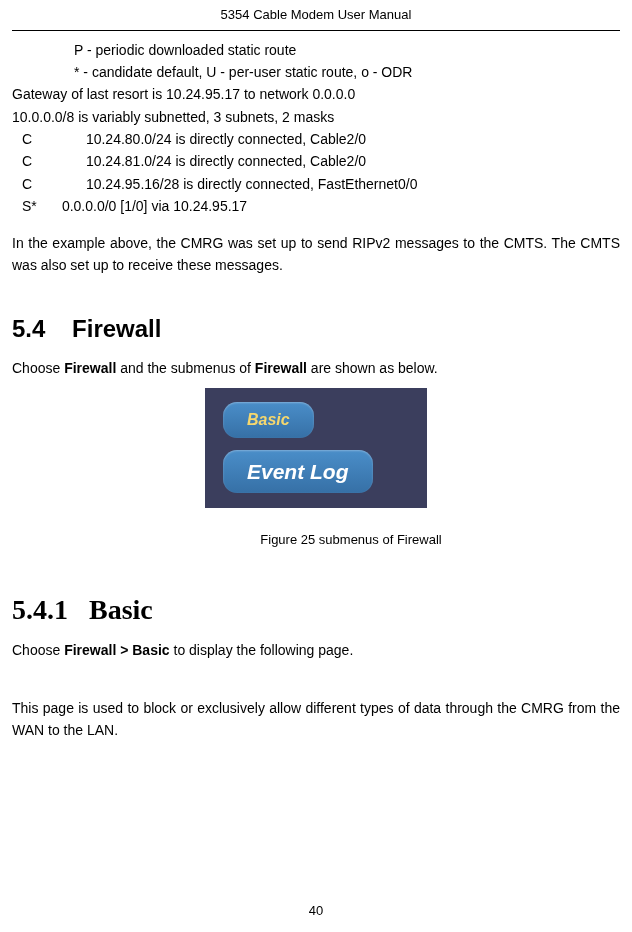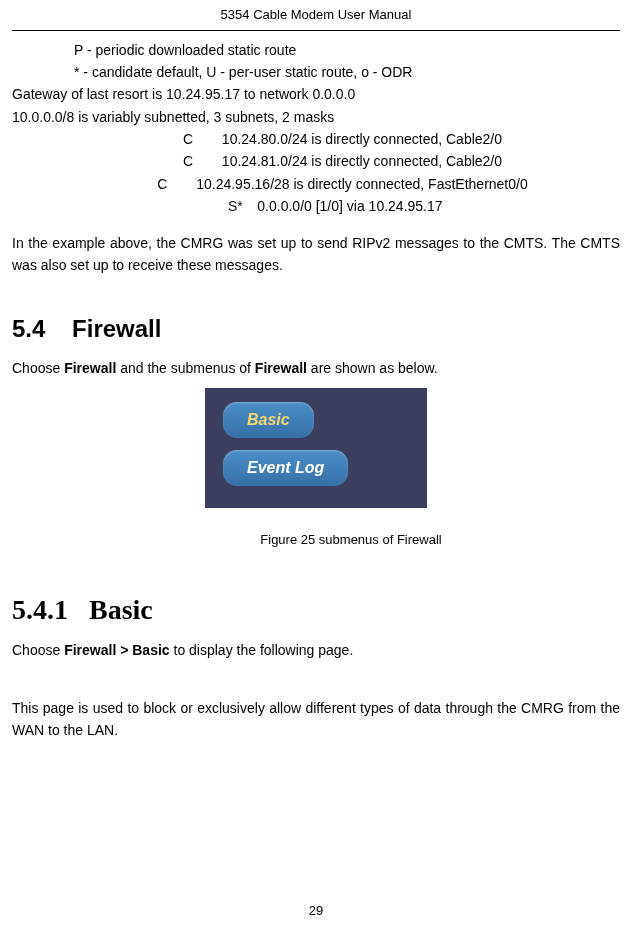--- a/index.html
+++ b/index.html
@@ -27,23 +27,22 @@
       padding: 8px 12px;
     }
     .code-line {
       margin-left: 62px;
       line-height: 1.6;
     }
     .plain-line {
       line-height: 1.6;
     }
     .route-line {
-      margin-left: 28px;
+      margin-left: 10px;
       line-height: 1.6;
-      text-align: center;
     }
     .route-prefix {
       display: inline-block;
       width: 60px;
     }
     .route-prefix-short {
       display: inline-block;
       width: 36px;
     }
     .paragraph {
@@ -89,21 +88,21 @@
       border-radius: 14px;
       display: inline-block;
       margin-bottom: 12px;
       box-shadow: inset 0 1px 2px rgba(255,255,255,0.3);
     }
     .submenu-tab2 {
       background: linear-gradient(to bottom, #4a8ec9, #3670a6);
       color: white;
       font-weight: bold;
       font-style: italic;
-      font-size: 16px;
+      font-size: 21px;
       padding: 6px 24px;
       border-radius: 14px;
       display: inline-block;
       box-shadow: inset 0 1px 2px rgba(255,255,255,0.3);
     }
     .figure-caption {
       text-align: center;
       margin-top: 22px;
       font-size: 13px;
       padding-left: 70px;
@@ -180,14 +179,14 @@
   <div class="plain-line">
     <span>Choose </span><span class="bold">Firewall &gt; Basic</span><span> to display the following page.</span>
   </div>
 
   <br>
 
   <div class="paragraph">This page is used to block or exclusively allow different types of data through the CMRG from the WAN to the LAN.</div>
 </div>
 
 <div class="footer">
-  <span>29</span>
+  <span>40</span>
 </div>
 
 </body></html>

